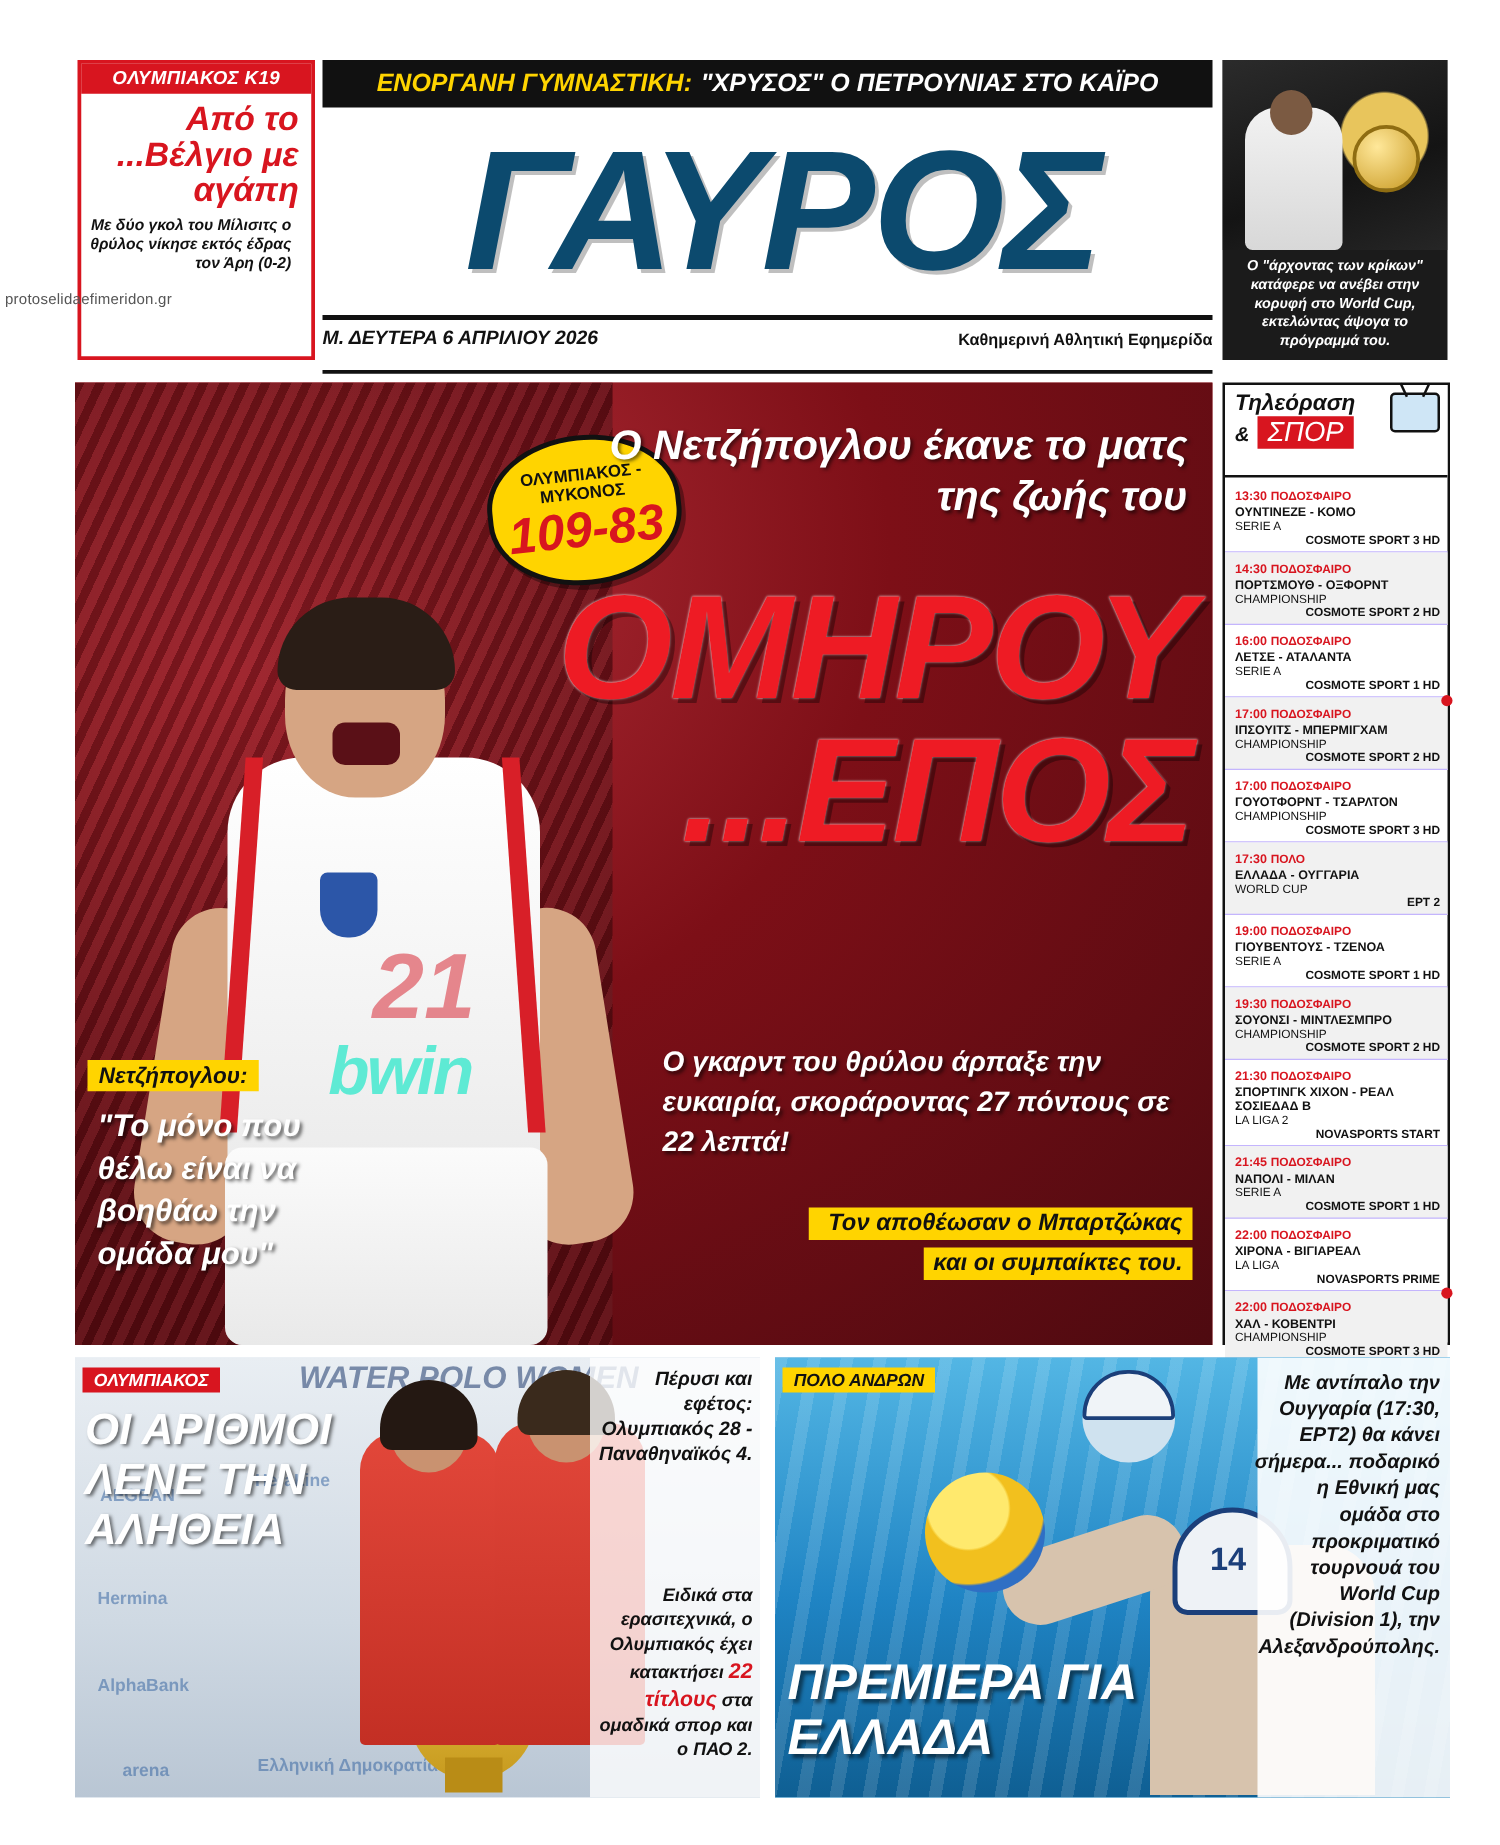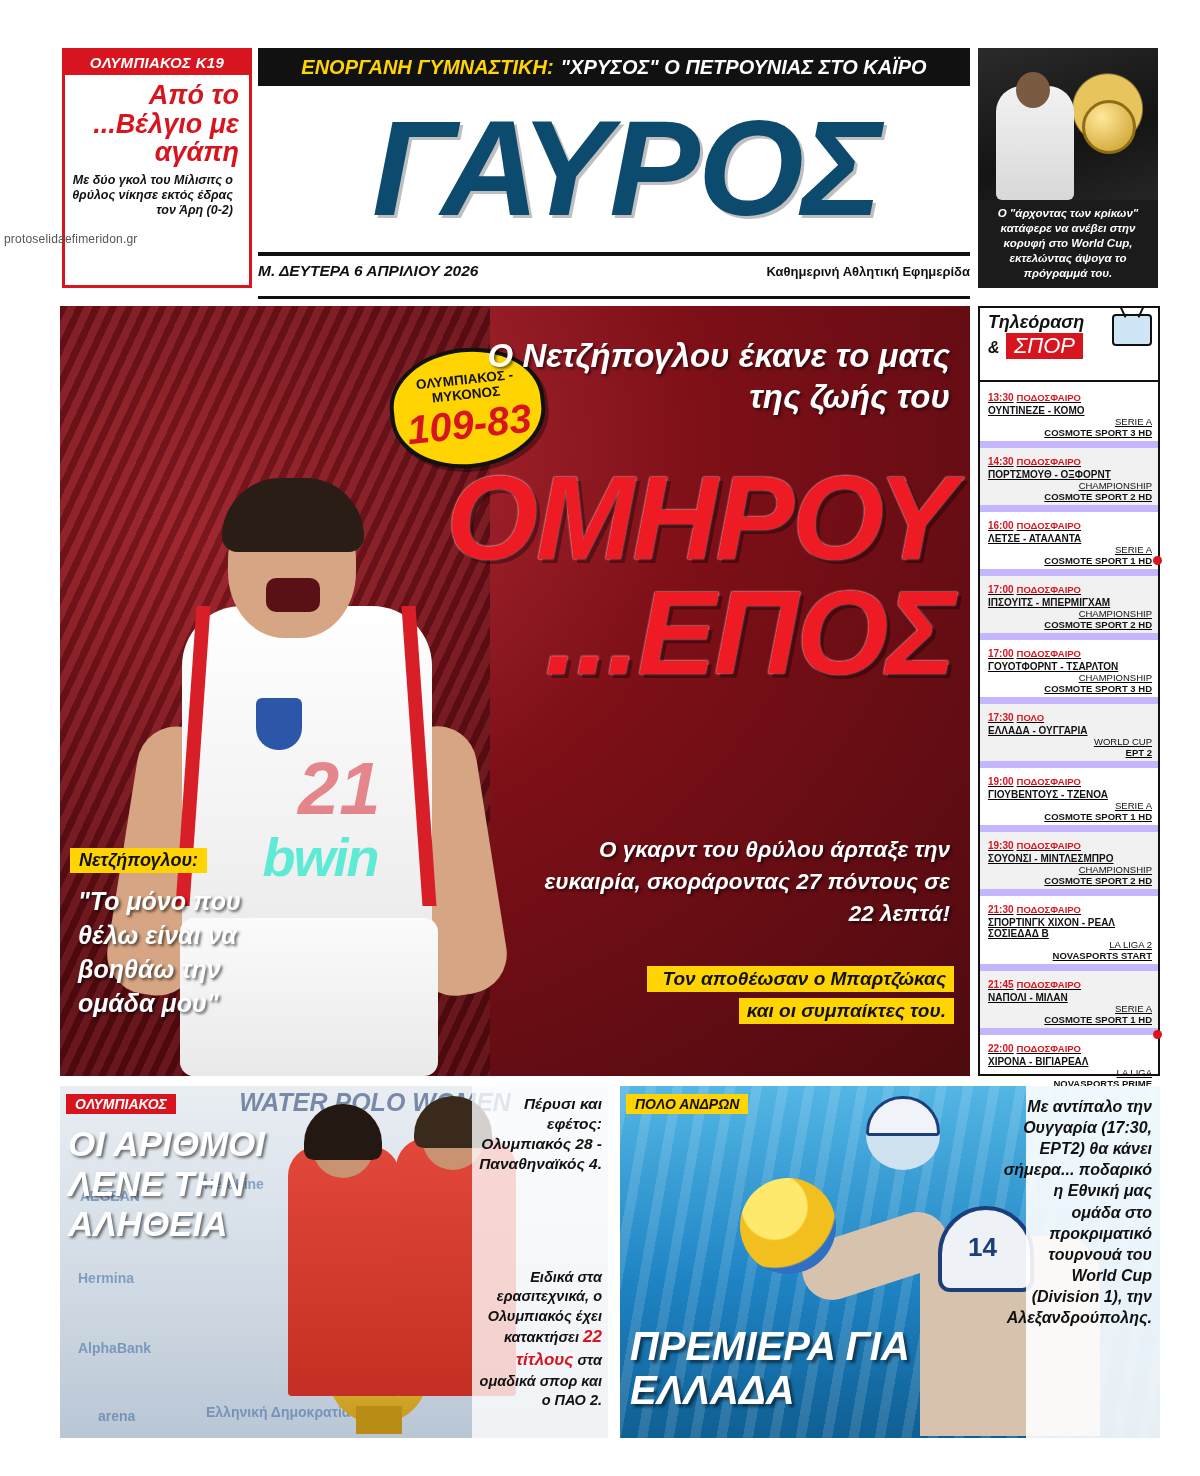--- a/index.html
+++ b/index.html
@@ -179,21 +179,21 @@
     text-shadow: 2px 2px 3px rgba(0,0,0,.55);
   }
   .headline {
     position: absolute; left: 380px; top: 158px; width: 514px; text-align: right;
     color: #ee1b24; font-weight: bold; font-style: italic;
     font-size: 118px; line-height: .92; letter-spacing: -2px;
     text-shadow: 4px 4px 0 rgba(0,0,0,.35), 0 0 2px #fff;
   }
   .headline .h2 { display: block; margin-top: 6px; }
   .sub-text {
-    position: absolute; left: 470px; top: 528px; width: 420px; text-align: right;
+    position: absolute; left: 470px; top: 528px; width: 420px; text-align: left;
     color: #fff; font-weight: bold; font-style: italic; font-size: 22.5px; line-height: 1.42;
     text-shadow: 2px 2px 3px rgba(0,0,0,.6);
   }
   .yellow-line {
     position: absolute; right: 16px; background: #ffd400; color: #111;
     font-weight: bold; font-style: italic; font-size: 19px; padding: 2px 8px;
   }
   .yl1 { top: 660px; padding-left: 16px; }
   .yl2 { top: 692px; }
 
@@ -228,26 +228,26 @@
   }
   .tv-icon:before {
     content: ""; position: absolute; left: 8px; top: -10px; width: 2px; height: 12px;
     background: #111; transform: rotate(-25deg);
   }
   .tv-icon:after {
     content: ""; position: absolute; right: 8px; top: -10px; width: 2px; height: 12px;
     background: #111; transform: rotate(25deg);
   }
   .tv-list { padding: 2px 0; }
-  .tv-item { padding: 3px 6px 3px 8px; border-bottom: 7px solid #c4b5fd; text-decoration: underline; }
+  .tv-item { padding: 3px 6px 3px 8px; border-bottom: 1px solid #c4b5fd; }
   .tv-item:nth-child(even) { background: #f1f1f1; }
   .tv-time { color: #d8151f; font-weight: bold; font-size: 10px; }
   .tv-sport { color: #d8151f; font-weight: bold; font-size: 9.5px; margin-left: 3px; }
   .tv-match { color: #111; font-weight: bold; font-size: 10px; }
-  .tv-comp { color: #111; font-size: 9.5px; text-align: right; }
+  .tv-comp { color: #111; font-size: 9.5px; text-align: left; }
   .tv-chan { color: #111; font-size: 9.5px; text-align: right; font-weight: bold; }
 
   .dot-r { position: absolute; right: -4px; width: 9px; height: 9px; background: #d8151f; border-radius: 50%; }
 
   
   .bl {
     position: absolute; left: 60px; top: 1086px; width: 548px; height: 352px;
     overflow: hidden; background: #d9e4ee;
   }
   .bl-bg {
@@ -330,21 +330,21 @@
   .br-tag {
     position: absolute; left: 6px; top: 8px; background: #ffd400; color: #111;
     font-weight: bold; font-style: italic; font-size: 14px; padding: 2px 9px;
   }
   .br-title {
     position: absolute; left: 10px; top: 238px; width: 330px;
     color: #fff; font-weight: bold; font-style: italic; font-size: 40px; line-height: 1.1;
     text-shadow: 3px 3px 3px rgba(0,0,0,.5);
   }
   .br-right {
-    position: absolute; right: 0; top: 0; width: 134px; height: 352px;
+    position: absolute; right: 0; top: 0; width: 154px; height: 352px;
     background: rgba(255,255,255,.9);
   }
   .br-r-text {
     position: absolute; right: 8px; top: 10px; width: 150px; text-align: right;
     color: #111; font-weight: bold; font-style: italic; font-size: 16px; line-height: 1.32;
   }
 </style>
 </head>
 <body>
 

